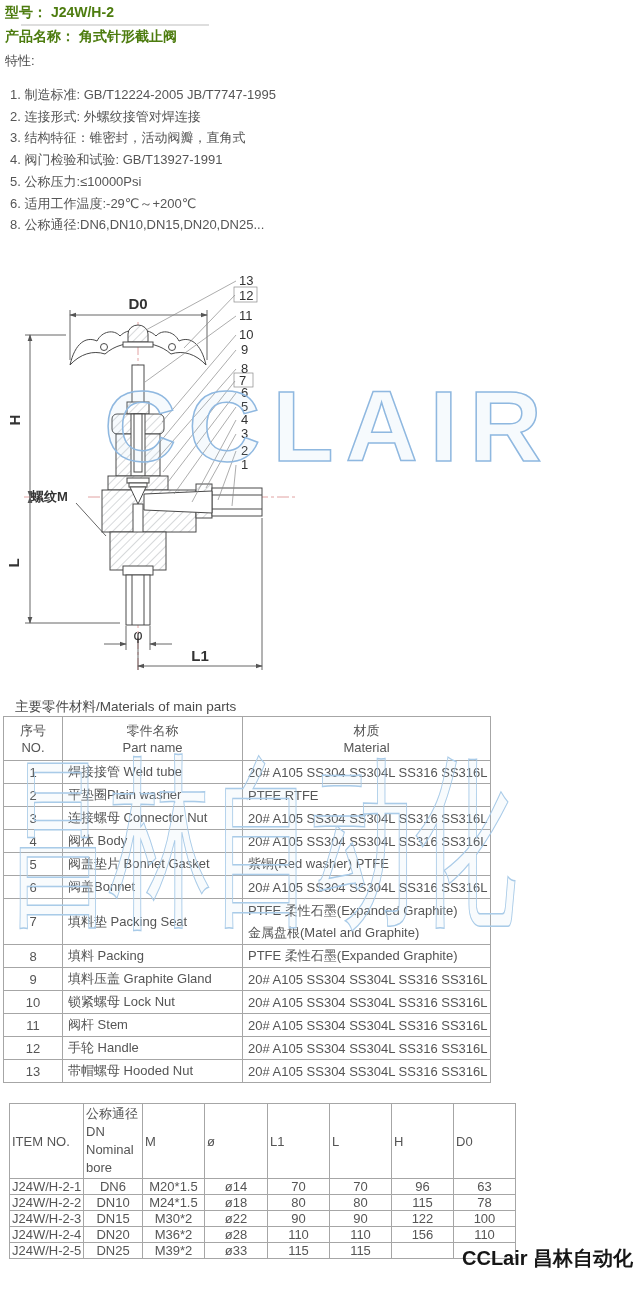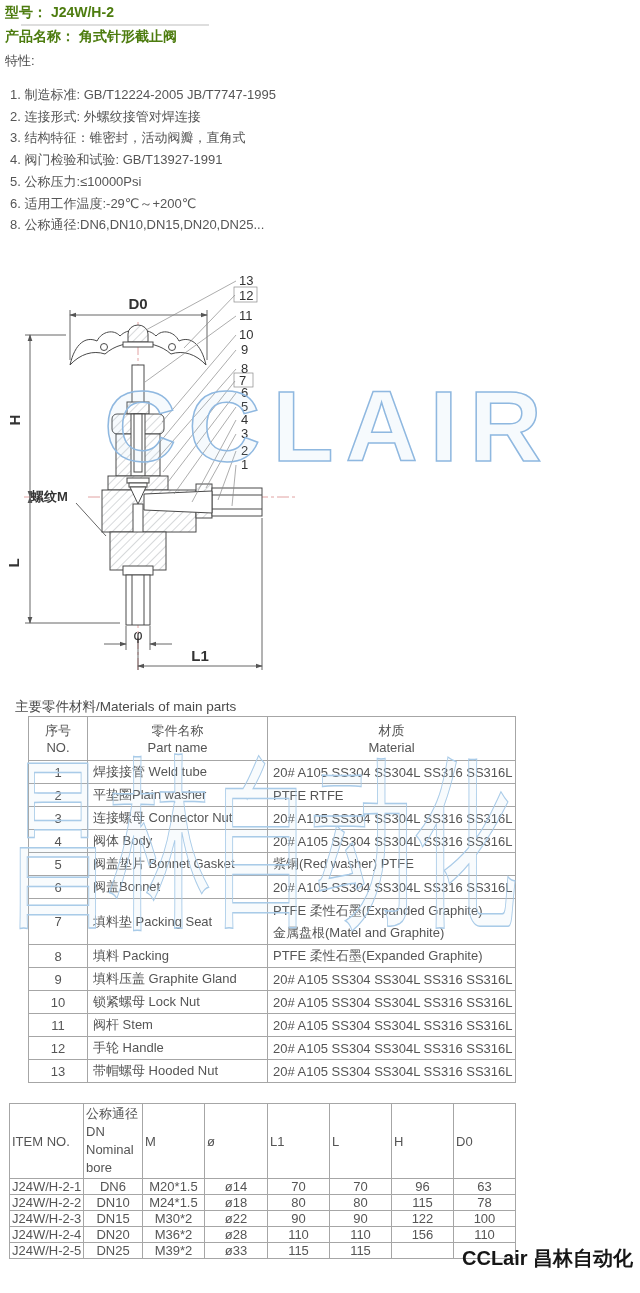--- a/index.html
+++ b/index.html
@@ -26,21 +26,21 @@
     transform:scaleX(0.55); transform-origin:left top; white-space:nowrap; pointer-events:none; z-index:5;
     color:rgba(170,203,232,0.08); -webkit-text-stroke:1.5px #a9cbe8; }
   .wm-black { position:absolute; left:462px; top:1245px; font-size:20px; font-weight:bold;
     color:#161616; white-space:nowrap; z-index:6; }
 
   .mat-title { position:absolute; left:15px; top:698px; font-size:13.5px; color:#4a4a4a; }
 
   table.sheet { border-collapse:collapse; table-layout:fixed; font-size:13px; color:#555; background:#fff; }
   table.sheet th, table.sheet td { border:1px solid #a6a6a6; font-weight:normal; overflow:hidden; }
 
-  table.mat { position:absolute; left:28px; top:716px; width:487px; z-index:1; }
+  table.mat { position:absolute; left:3px; top:716px; width:487px; z-index:1; }
   .mat thead th { height:44px; text-align:center; padding:1px 4px; }
   .mat td { height:23px; padding:0 5px; white-space:nowrap; }
   .mat td.c-no { text-align:center; padding:0; }
   .mat tr.tall td { height:46px; }
   .mat tr.tall td.c-mat div { line-height:22px; white-space:nowrap; }
 
   table.dim { position:absolute; left:9px; top:1103px; width:506px; z-index:1; }
   .dim thead th { height:63px; text-align:left; padding:1px 2px; }
   .dim thead th div { line-height:18px; }
   .dim td { height:15px; text-align:center; padding:0 2px; white-space:nowrap; }

